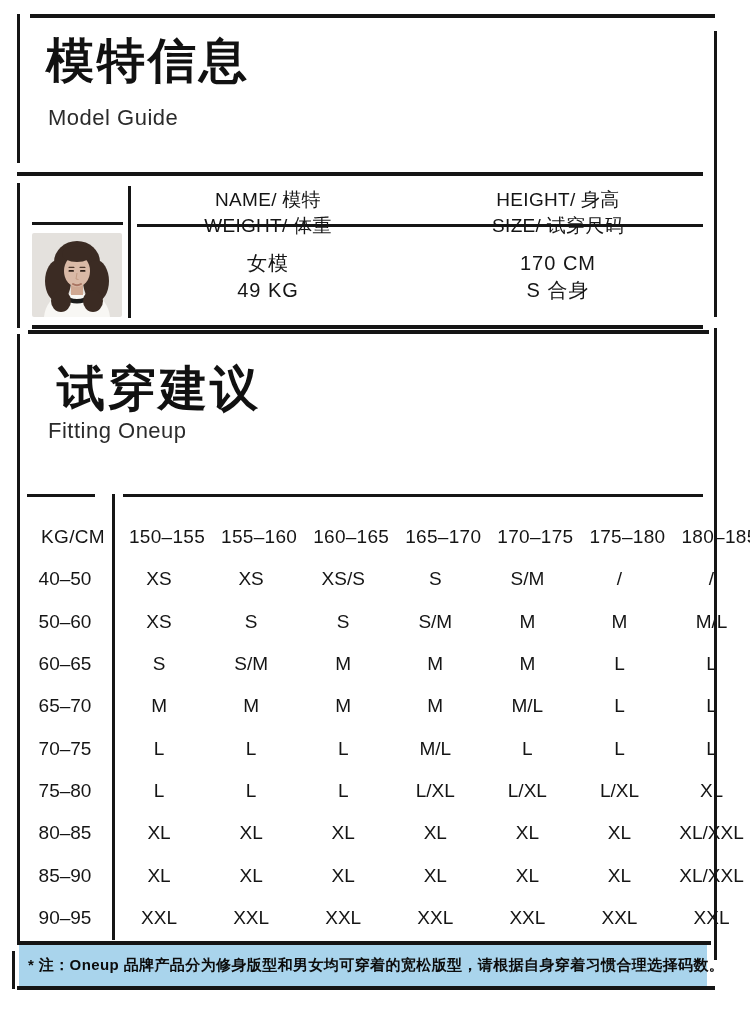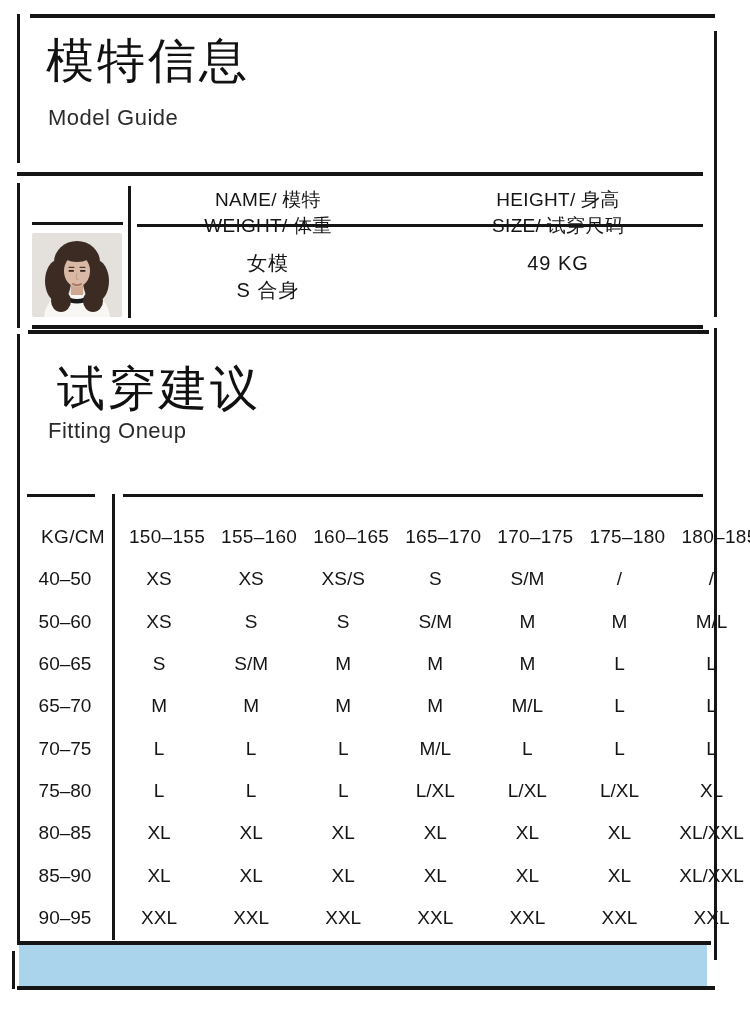--- a/index.html
+++ b/index.html
@@ -8,21 +8,21 @@
     width:750px;height:1017px;
     background:#ffffff;
     font-family:"Liberation Sans", sans-serif;
     color:#151515;
     overflow:hidden;
   }
   .ln{position:absolute;background:#151515;}
   .sec-title{
     position:absolute;
     font-size:48px;
-    font-weight:400;
+    font-weight:700;
     letter-spacing:3px;
     line-height:50px;
     color:#111;
     white-space:nowrap;
   }
   .sec-sub{
     position:absolute;
     font-size:22px;
     font-weight:400;
     letter-spacing:0.5px;
@@ -120,20 +120,21 @@
   </div>
 
   <div class="m-row m-head">
     <div class="m-cell">NAME/ 模特</div>
     <div class="m-cell">HEIGHT/ 身高</div>
     <div class="m-cell">WEIGHT/ 体重</div>
     <div class="m-cell">SIZE/ 试穿尺码</div>
   </div>
   <div class="m-row m-val">
     <div class="m-cell">女模</div>
+    <div class="m-cell">170 CM</div>
     <div class="m-cell">49 KG</div>
     <div class="m-cell">S 合身</div>
   </div>
 
   <div class="sec-title" style="left:46px;top:364px;margin-left:11px;">试穿建议</div>
   <div class="sec-sub" style="left:48px;top:418px;">Fitting Oneup</div>
 
   <div class="f-grid" id="fitting-grid">
       <div class="f-cell f-corner">KG/CM</div>
       <div class="f-cell f-header">150–155</div>
@@ -211,14 +212,15 @@
       <div class="f-cell f-value">XXL</div>
       <div class="f-cell f-value">XXL</div>
       <div class="f-cell f-value">XXL</div>
       <div class="f-cell f-value">XXL</div>
       <div class="f-cell f-value">XXL</div>
       <div class="f-cell f-value">XXL</div>
       <div class="f-cell f-value">XXL</div>
     </div>
 
   <div class="note-band" id="note-band" style="background: rgb(169, 212, 236);"></div>
+  <div class="note-text">* 注：Oneup 品牌产品分为修身版型和男女均可穿着的宽松版型，请根据自身穿着习惯合理选择码数。</div>
 
 </div>
 
 </body></html>

